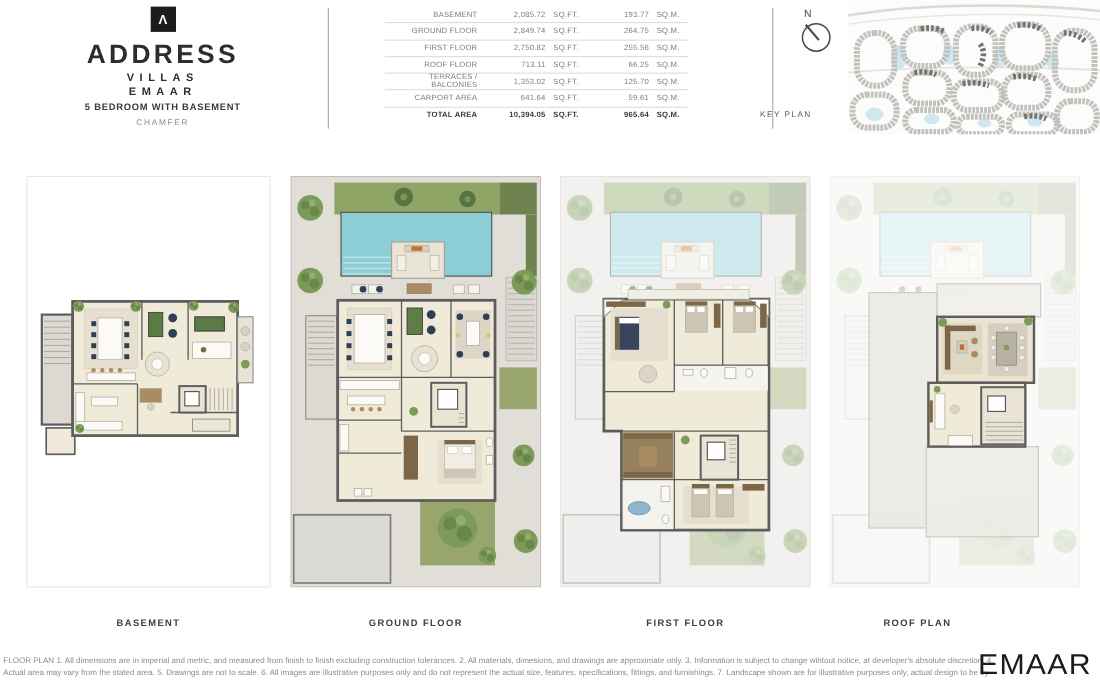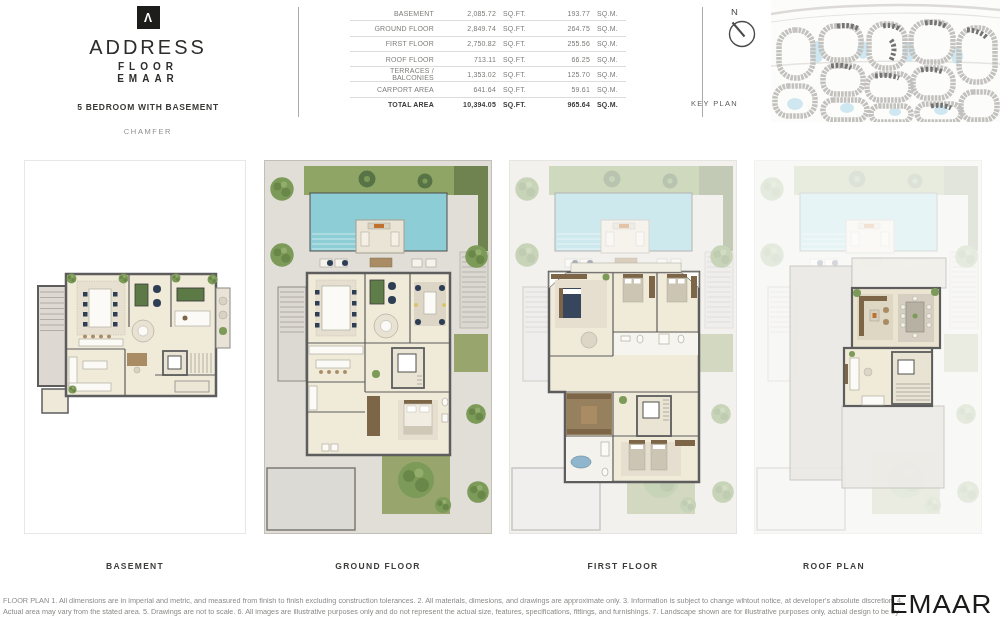--- a/index.html
+++ b/index.html
@@ -4,24 +4,24 @@
 <style>
   html,body{margin:0;padding:0;background:#ffffff;}
   .page{position:relative;width:1000px;height:622px;background:#fff;overflow:hidden;
         font-family:"Liberation Sans",sans-serif;-webkit-font-smoothing:antialiased;}
 
   
   .brand{position:absolute;left:55px;top:6px;width:186px;text-align:center;color:#2d2d2b;}
   .logo-mark{width:23px;height:23px;background:#1d1d1b;color:#fff;margin:0 auto;
              display:flex;align-items:center;justify-content:center;
              font-size:12px;font-weight:700;line-height:1;}
-  .brand-name{margin-top:7px;font-size:20px;letter-spacing:3px;font-weight:400;color:#2d2d2b;}
+  .brand-name{margin-top:7px;font-size:24px;letter-spacing:3px;font-weight:700;color:#2d2d2b;}
   .brand-sub{font-size:10px;font-weight:700;letter-spacing:5px;line-height:1.18;margin-top:2px;color:#2d2d2b;}
-  .unit-type{margin-top:17px;font-size:8.5px;font-weight:700;letter-spacing:.7px;color:#3a3a38;}
-  .variant{margin-top:15px;font-size:7.5px;letter-spacing:1.6px;color:#8f8f8d;}
+  .unit-type{margin-top:2px;font-size:8.5px;font-weight:700;letter-spacing:.7px;color:#3a3a38;}
+  .variant{margin-top:5px;font-size:7.5px;letter-spacing:1.6px;color:#8f8f8d;}
 
   
   .area-table{position:absolute;left:350px;top:6px;width:276px;}
   .atrow{display:grid;grid-template-columns:84px 62px 40px 54px 34px;align-items:center;
          height:14.3px;border-bottom:1px solid #dcdcda;font-size:7px;color:#7b7b79;letter-spacing:.2px;}
   .atrow.total{border-bottom:0;font-weight:700;color:#3b3b39;}
   .ca{text-align:right}.cb{text-align:right}.cc{padding-left:7px}.cd{text-align:right}.ce{padding-left:7px}
 
   .divider{position:absolute;top:7px;width:1px;height:110px;background:#aaaaa8;}
   #div1{left:298px}#div2{left:702px}
@@ -63,21 +63,21 @@
 <body>
 
 <div class="page">
 
   <div class="brand">
     <div class="logo-mark">
       <span>Λ</span>
     </div>
     <div class="brand-name">ADDRESS</div>
     <div class="brand-sub">
-      <div>FLOOR</div>
+      <div>VILLAS</div>
       <div>EMAAR</div>
     </div>
     <div class="unit-type">5 BEDROOM WITH BASEMENT</div>
     <div class="variant">CHAMFER</div>
   </div>
 
   <div class="divider" id="div1"></div>
 
   <div class="area-table">
     <div class="atrow">

